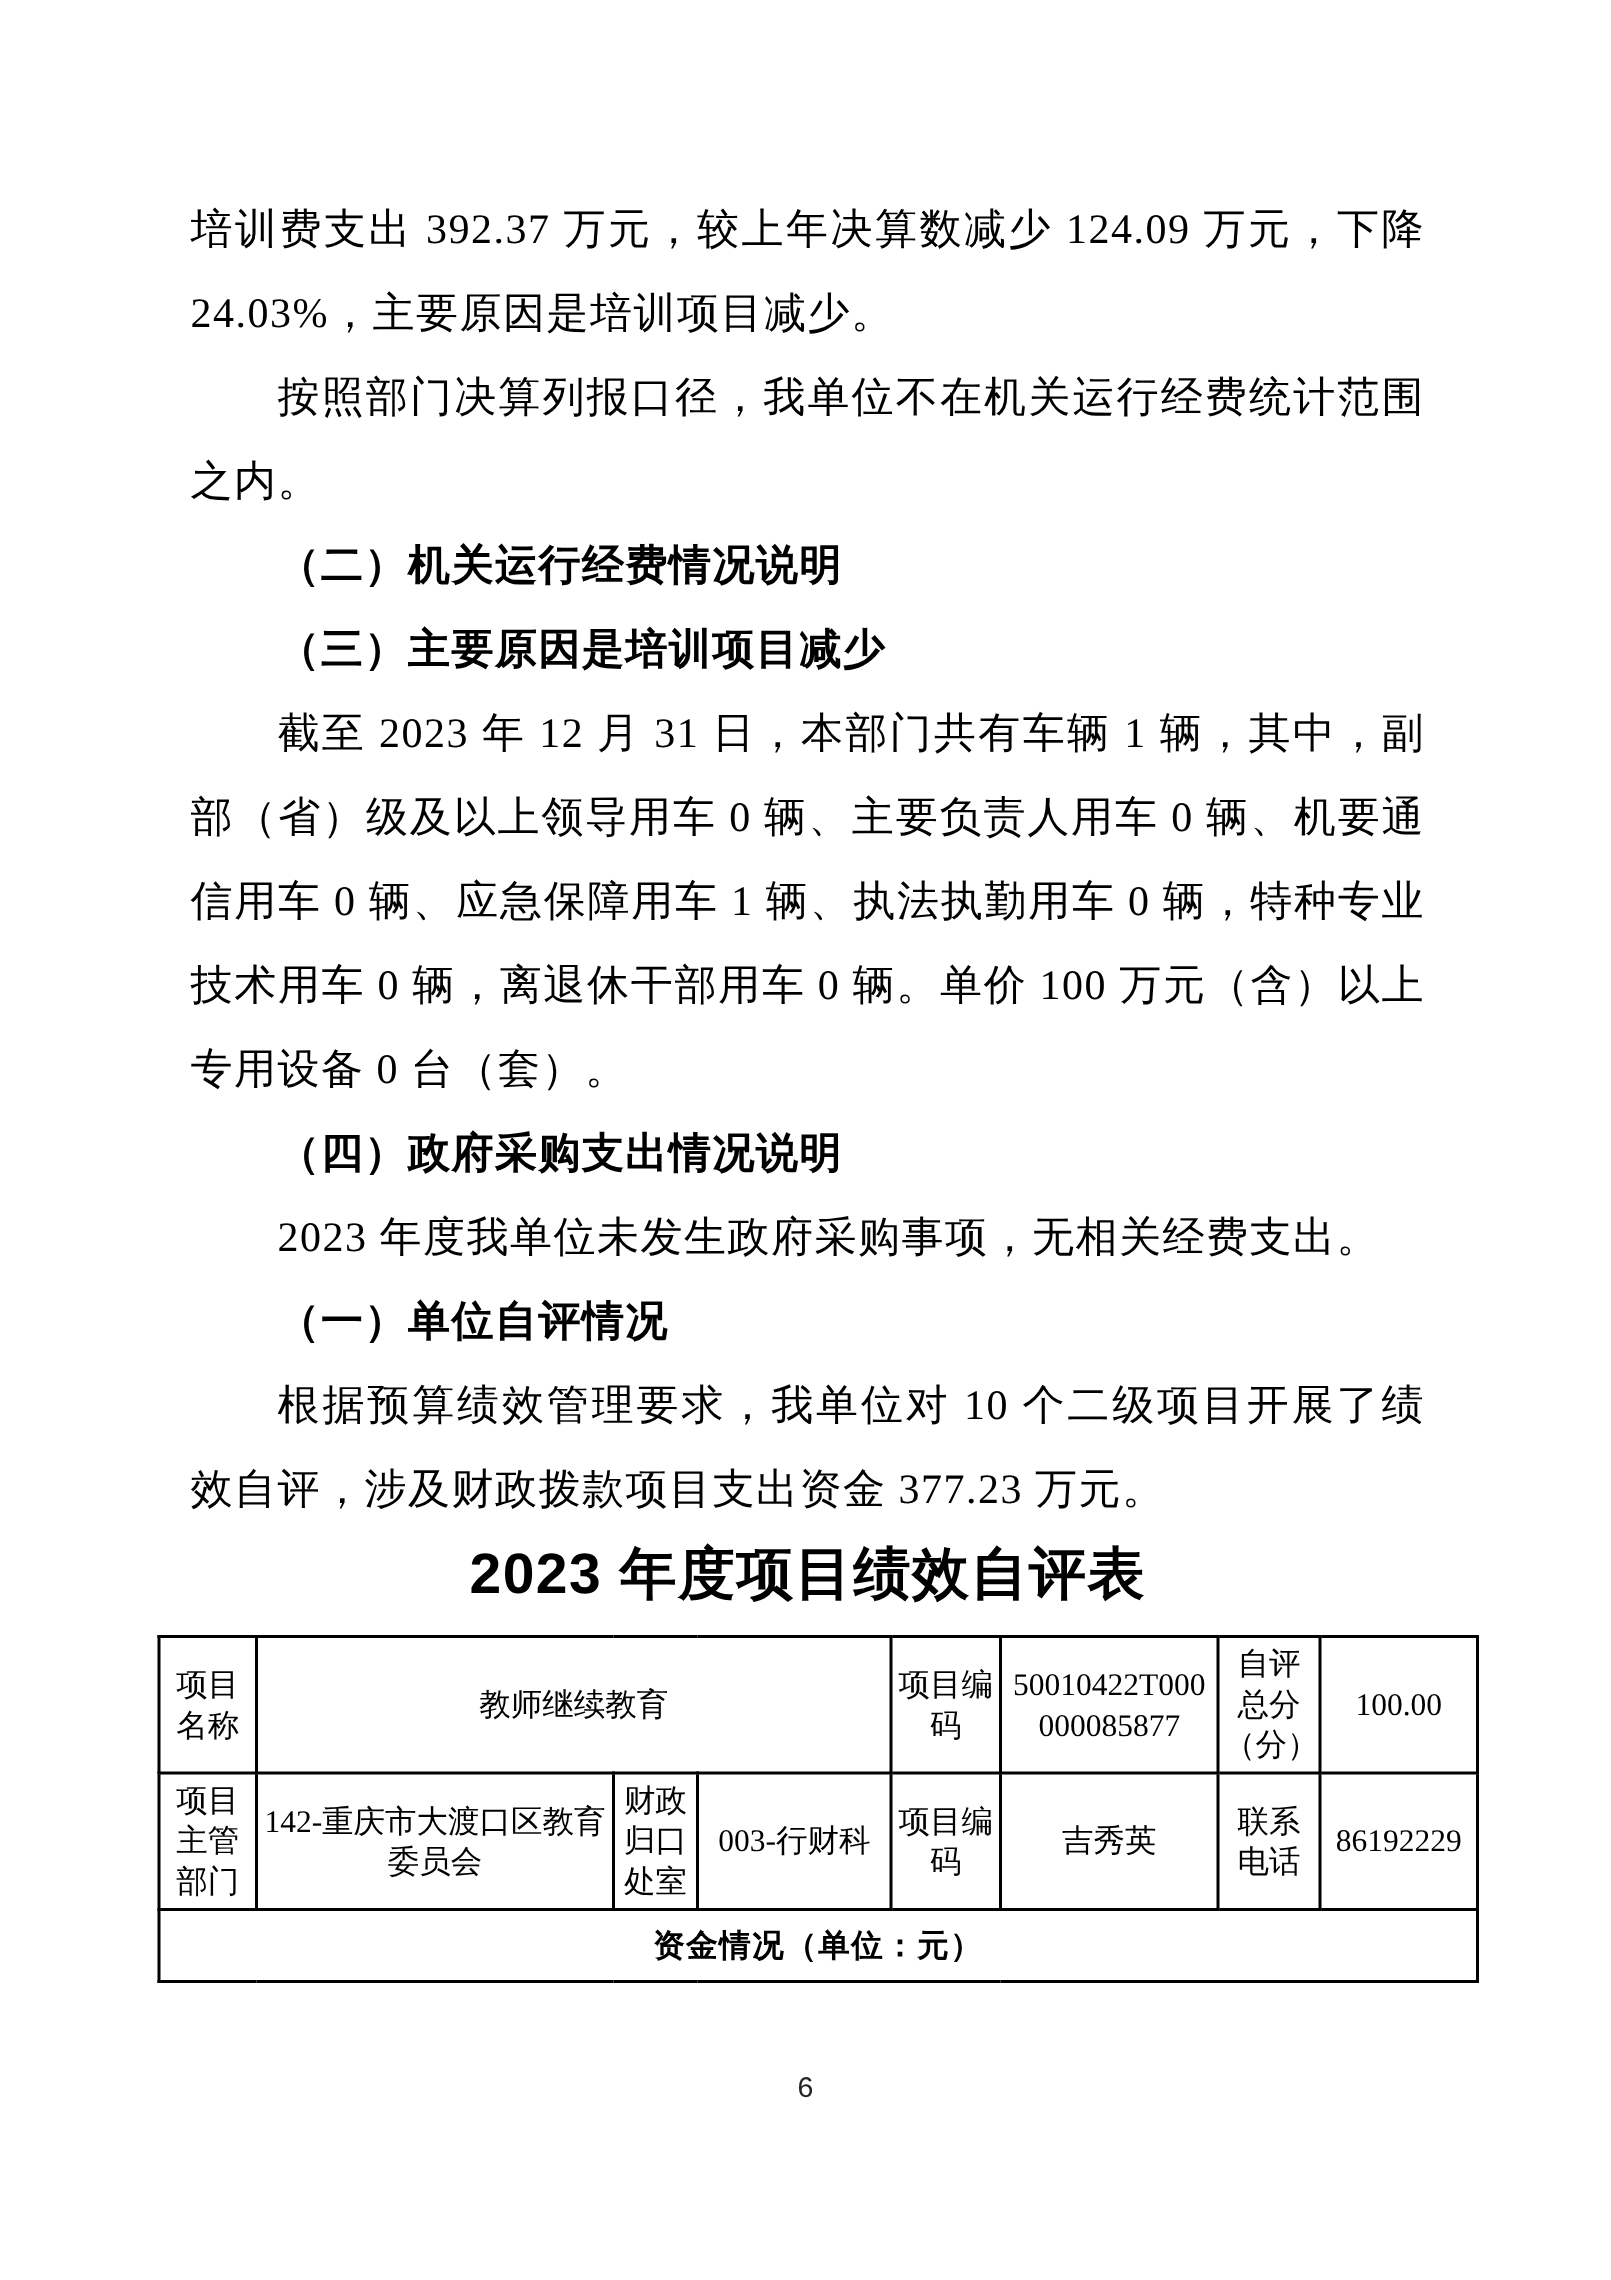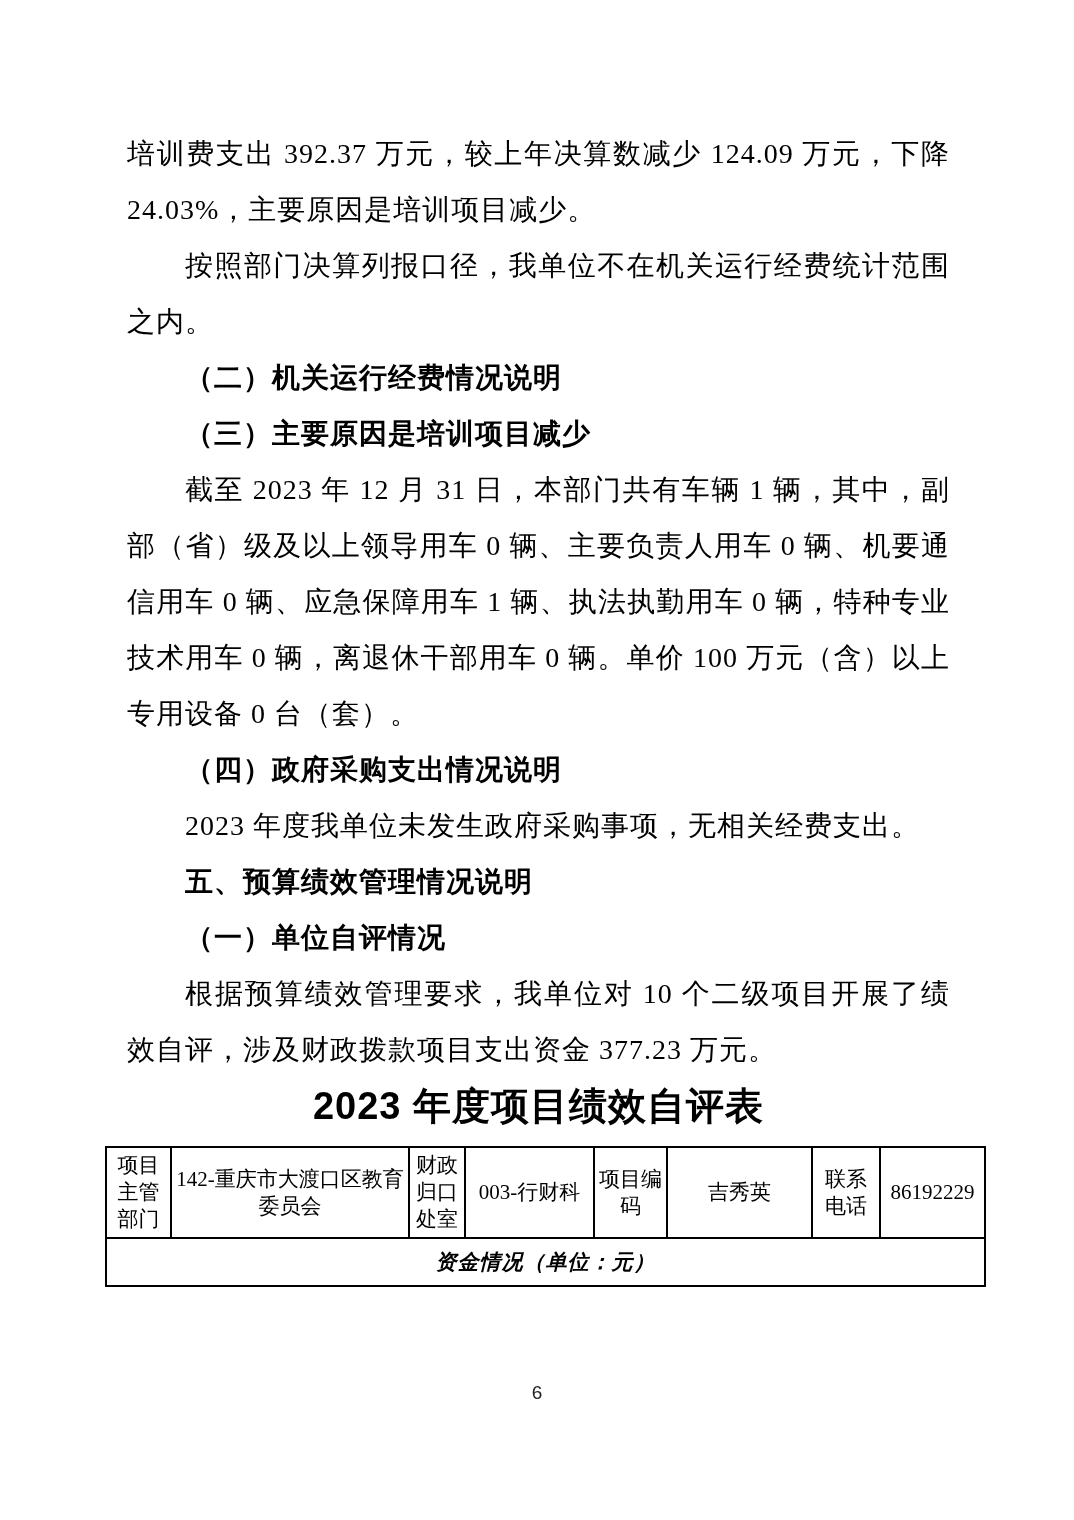--- a/index.html
+++ b/index.html
@@ -52,21 +52,21 @@
       text-align: center;
       vertical-align: middle;
       font-size: 21px;
       line-height: 27px;
       padding: 4px 3px;
       word-break: break-all;
       font-family: "Liberation Serif", "DejaVu Serif", serif;
     }
     tr.r1 { height: 86px; }
     tr.r2 { height: 82px; }
-    tr.r3 { height: 48px; font-style: italic; }
+    tr.r3 { height: 48px; }
     td.bold-cell { font-weight: bold; letter-spacing: 1px; }
     .page-num {
       position: absolute;
       left: 0;
       right: 0;
       top: 1382px;
       text-align: center;
       font-size: 19px;
       font-family: "Liberation Sans", "DejaVu Sans", sans-serif;
       color: #222222;
@@ -77,38 +77,45 @@
 
 <div class="page">
   <div class="doc">
     <p class="noindent">培训费支出 392.37 万元，较上年决算数减少 124.09 万元，下降 24.03%，主要原因是培训项目减少。</p>
     <p class="indent">按照部门决算列报口径，我单位不在机关运行经费统计范围之内。</p>
     <p class="indent h-kai">（二）机关运行经费情况说明</p>
     <p class="indent h-kai">（三）主要原因是培训项目减少</p>
     <p class="indent">截至 2023 年 12 月 31 日，本部门共有车辆 1 辆，其中，副部（省）级及以上领导用车 0 辆、主要负责人用车 0 辆、机要通信用车 0 辆、应急保障用车 1 辆、执法执勤用车 0 辆，特种专业技术用车 0 辆，离退休干部用车 0 辆。单价 100 万元（含）以上专用设备 0 台（套）。</p>
     <p class="indent h-kai">（四）政府采购支出情况说明</p>
     <p class="indent">2023 年度我单位未发生政府采购事项，无相关经费支出。</p>
-    <p class="indent h-hei">五、预算绩效管理情况说明</p>
     <p class="indent h-kai">（一）单位自评情况</p>
     <p class="indent">根据预算绩效管理要求，我单位对 10 个二级项目开展了绩效自评，涉及财政拨款项目支出资金 377.23 万元。</p>
 
     <h2 class="table-title">2023 年度项目绩效自评表</h2>
 
     <table class="perf">
       <colgroup>
         <col style="width:65px">
         <col style="width:238px">
         <col style="width:56px">
         <col style="width:129px">
         <col style="width:73px">
         <col style="width:145px">
         <col style="width:68px">
         <col style="width:105px">
       </colgroup>
       <tbody>
+          <tr class="r1">
+        <td>项目名称</td>
+        <td colspan="3">教师继续教育</td>
+        <td>项目编码</td>
+        <td>50010422T000000085877</td>
+        <td>自评总分（分）</td>
+        <td>100.00</td>
+      </tr>
       <tr class="r2">
         <td>项目主管部门</td>
         <td>142-重庆市大渡口区教育委员会</td>
         <td>财政归口处室</td>
         <td>003-行财科</td>
         <td>项目编码</td>
         <td>吉秀英</td>
         <td>联系电话</td>
         <td>86192229</td>
       </tr>

